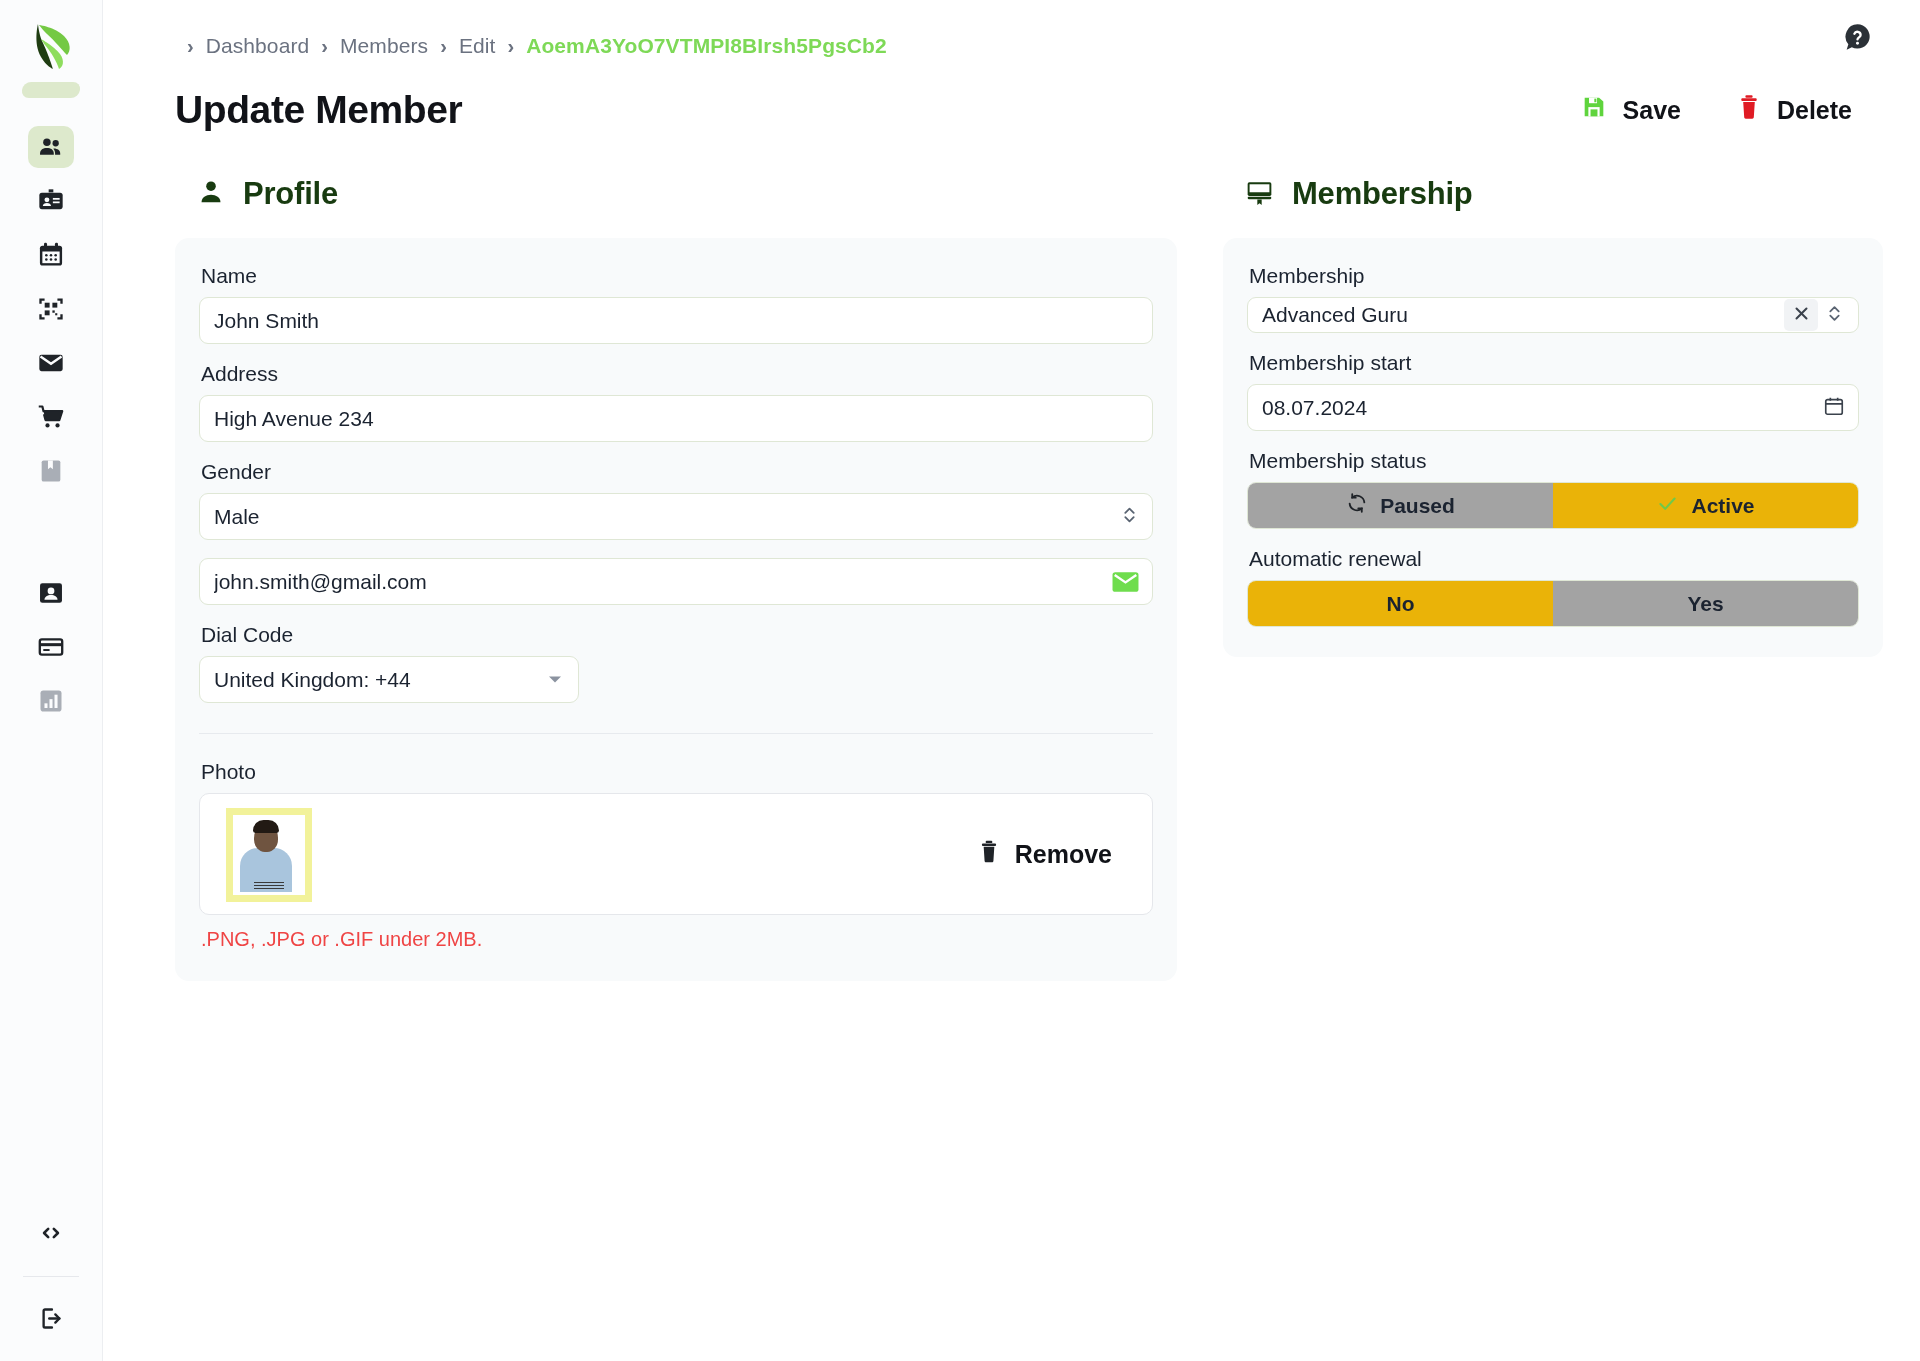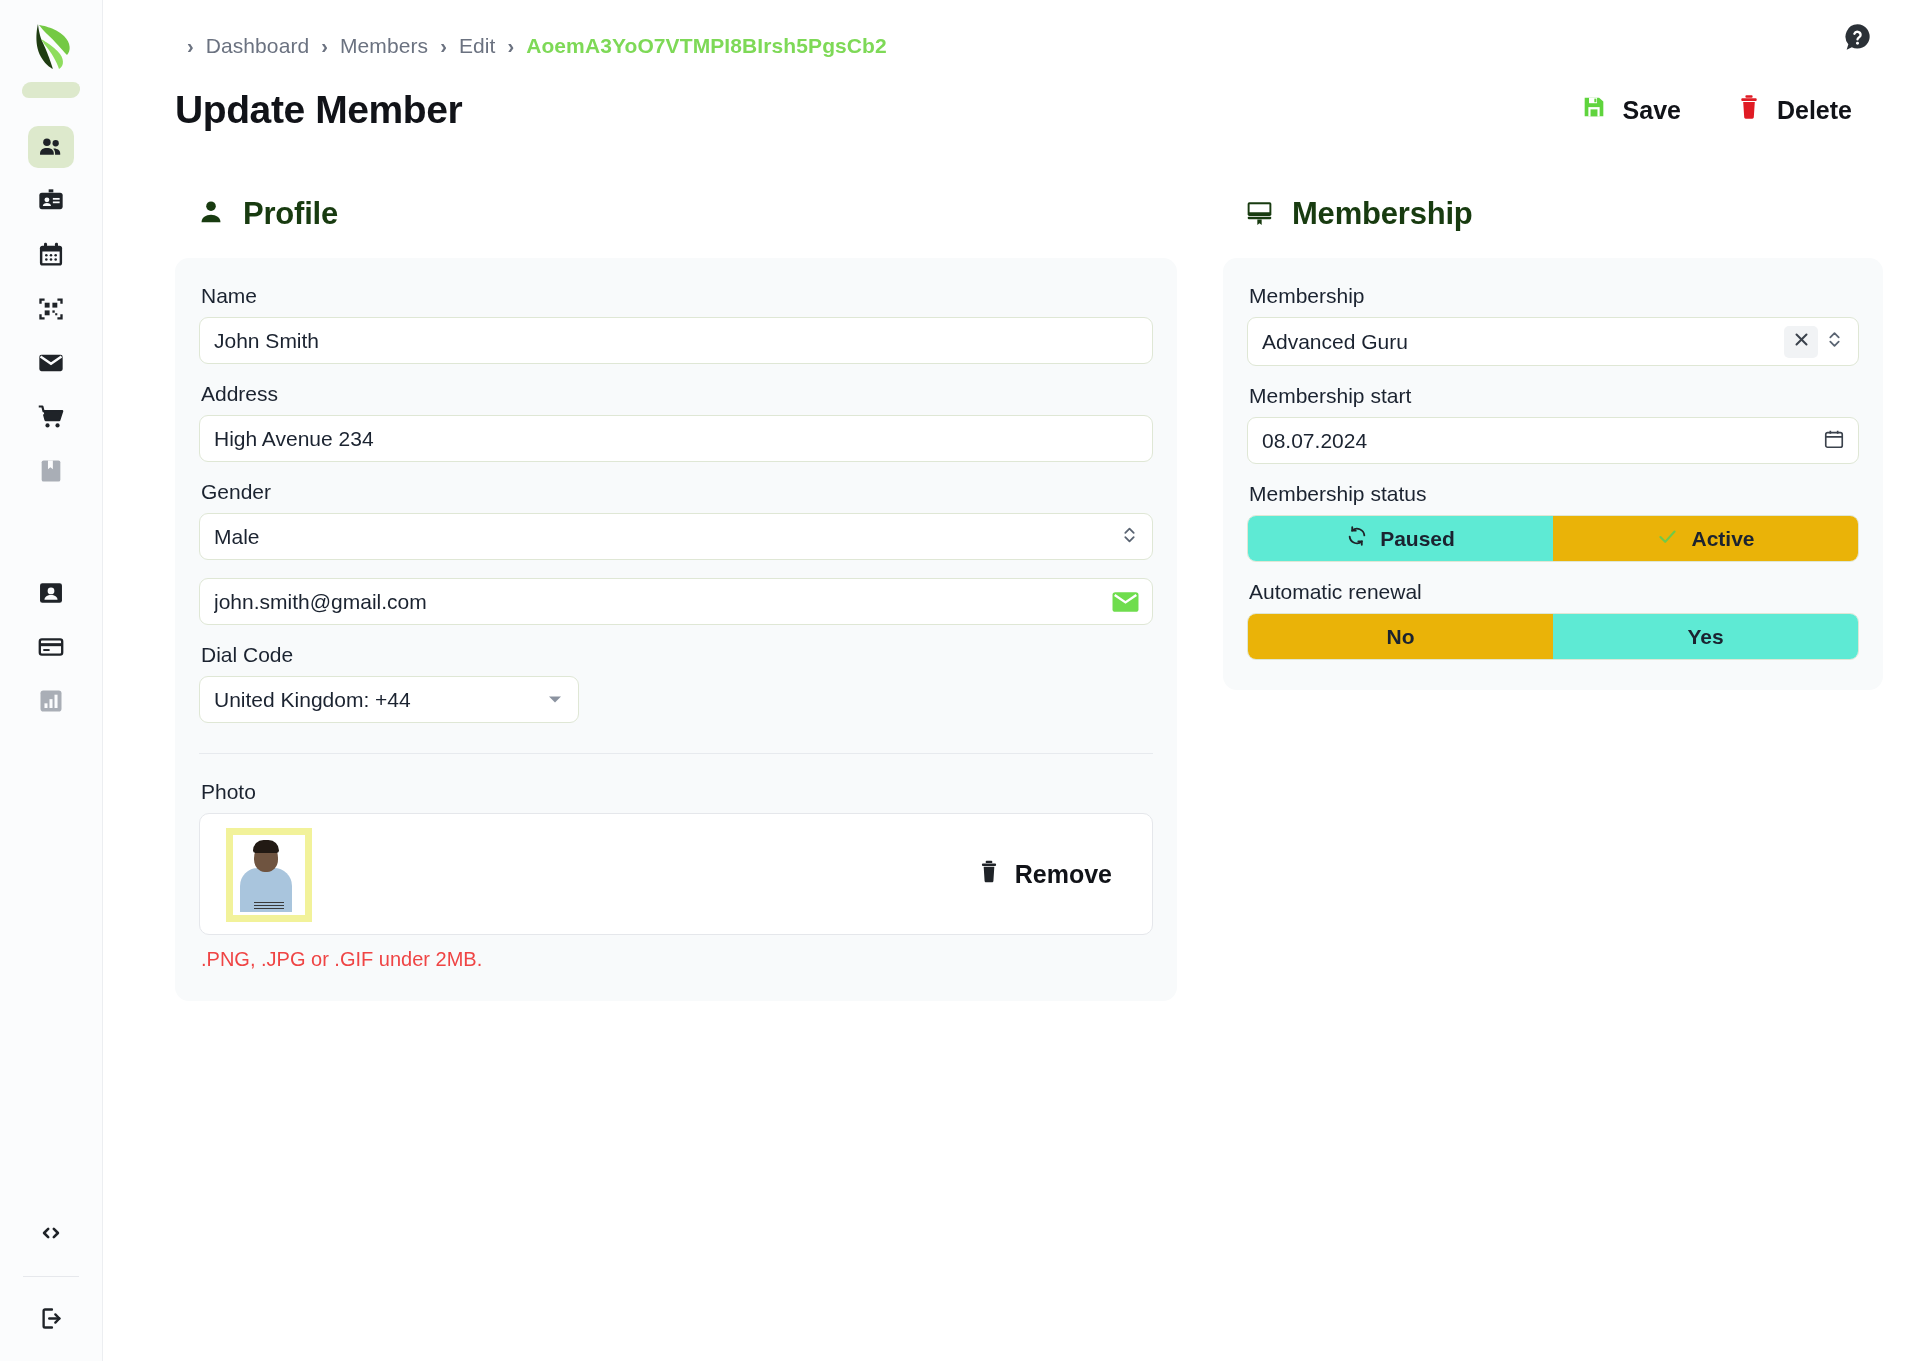--- a/index.html
+++ b/index.html
@@ -96,21 +96,21 @@
     width: 34px; height: 34px;
     display:flex; align-items:center; justify-content:center;
     cursor: pointer;
   }
 
   
   .title-row {
     display: flex; align-items: center; justify-content: space-between;
     padding-right: 4px;
     margin-top: 10px;
-    margin-bottom: 64px;
+    margin-bottom: 44px;
   }
   .page-title {
     font-size: 39px;
     font-weight: 700;
     letter-spacing: -.4px;
     margin: 0;
     color: #111318;
   }
   .actions { display: flex; align-items: center; gap: 56px; padding-right: 18px;}
   .action-btn {
@@ -198,21 +198,21 @@
   .divider {
     height: 1px;
     background: #e7eaee;
     margin: 30px 0 26px;
   }
 
   
   .combo {
     position: relative;
     width: 100%;
-    height: 49px;
+    height: 36px;
     border: 1px solid #dfe7d5;
     border-radius: 9px;
     background: #ffffff;
     display: flex;
     align-items: center;
     padding: 0 8px 0 14px;
   }
   .combo-value { font-size: 21px; color: #1b2330; flex: 1; }
   .combo-clear {
     width: 34px; height: 32px;
@@ -242,21 +242,21 @@
     overflow: hidden;
     background: #ffffff;
   }
   .seg {
     flex: 1;
     display: flex; align-items: center; justify-content: center;
     gap: 12px;
     font-size: 21px;
     font-weight: 700;
     color: #1b2330;
-    background: #5eead4;
+    background: #a3a3a3;
     cursor: pointer;
     border: none;
     font-family: inherit;
     height: 100%;
   }
   .seg.selected { background: #eab308; }
 
   
   .photo-box {
     width: 100%;

